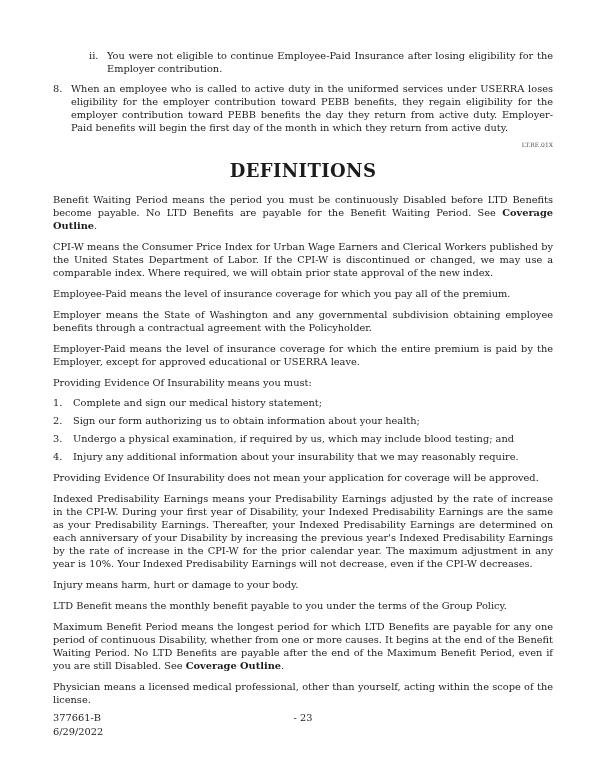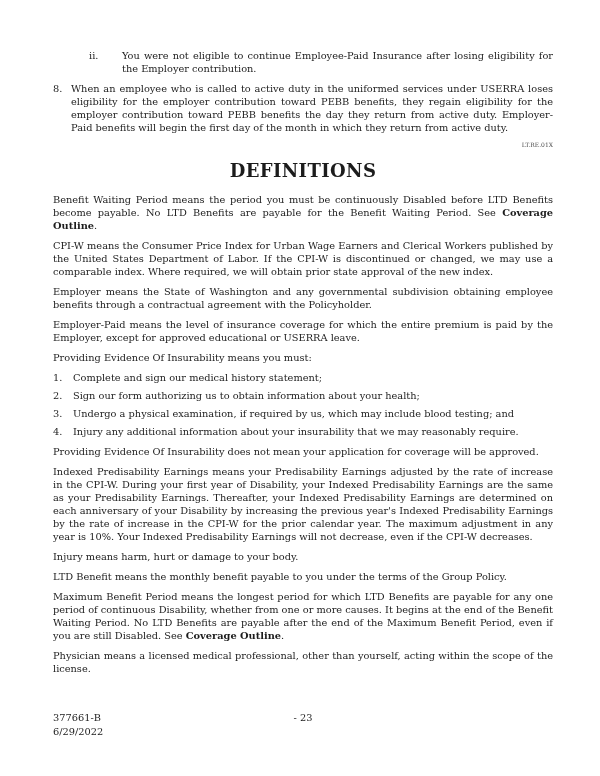--- a/index.html
+++ b/index.html
@@ -18,38 +18,37 @@
   .content {
     position: absolute;
     left: 53px;
     right: 47px;
     top: 49px;
   }
   .para {
     font-size: 9.8px;
     line-height: 13px;
     text-align: justify;
-    margin: 0 0 7px 0;
+    margin: 8px 0 7px 0;
   }
   .li-row {
     display: flex;
     font-size: 9.8px;
     line-height: 13px;
     margin: 0 0 7px 0;
   }
   .li-row .li-text {
     flex: 1;
     text-align: justify;
   }
   .li-row .marker {
     flex: 0 0 18px;
   }
   .li-row.sub {
     margin-left: 36px;
-    gap: 15px;
   }
   .li-row.num {
     margin-bottom: 5px;
   }
   .li-row.num .marker {
     flex: 0 0 20px;
   }
   .evidence-list {
     margin-bottom: 7px;
   }
@@ -100,20 +99,21 @@
 
   <div class="form-code">LT.RE.01X</div>
 
   <h1 class="doc-heading">DEFINITIONS</h1>
 
   <p class="para"><span>Benefit Waiting Period means the period you must be continuously Disabled before LTD Benefits become payable. No LTD Benefits are payable for the Benefit Waiting Period.  See </span><span class="bold">Coverage Outline</span><span>.</span></p>
 
   <p class="para">CPI-W means the Consumer Price Index for Urban Wage Earners and Clerical Workers published by the United States Department of Labor.  If the CPI-W is discontinued or changed, we may use a comparable index.  Where required, we will obtain prior state approval of the new index.</p>
 
 
+  <p class="para">Employee-Paid means the level of insurance coverage for which you pay all of the premium.</p>
 
   <p class="para">Employer means the State of Washington and any governmental subdivision obtaining employee benefits through a contractual agreement with the Policyholder.</p>
 
   <p class="para">Employer-Paid means the level of insurance coverage for which the entire premium is paid by the Employer, except for approved educational or USERRA leave.</p>
 
   <p class="para">Providing Evidence Of Insurability means you must:</p>
 
   <div class="evidence-list">
     <div class="li-row num">
       <span class="marker">1.</span>

